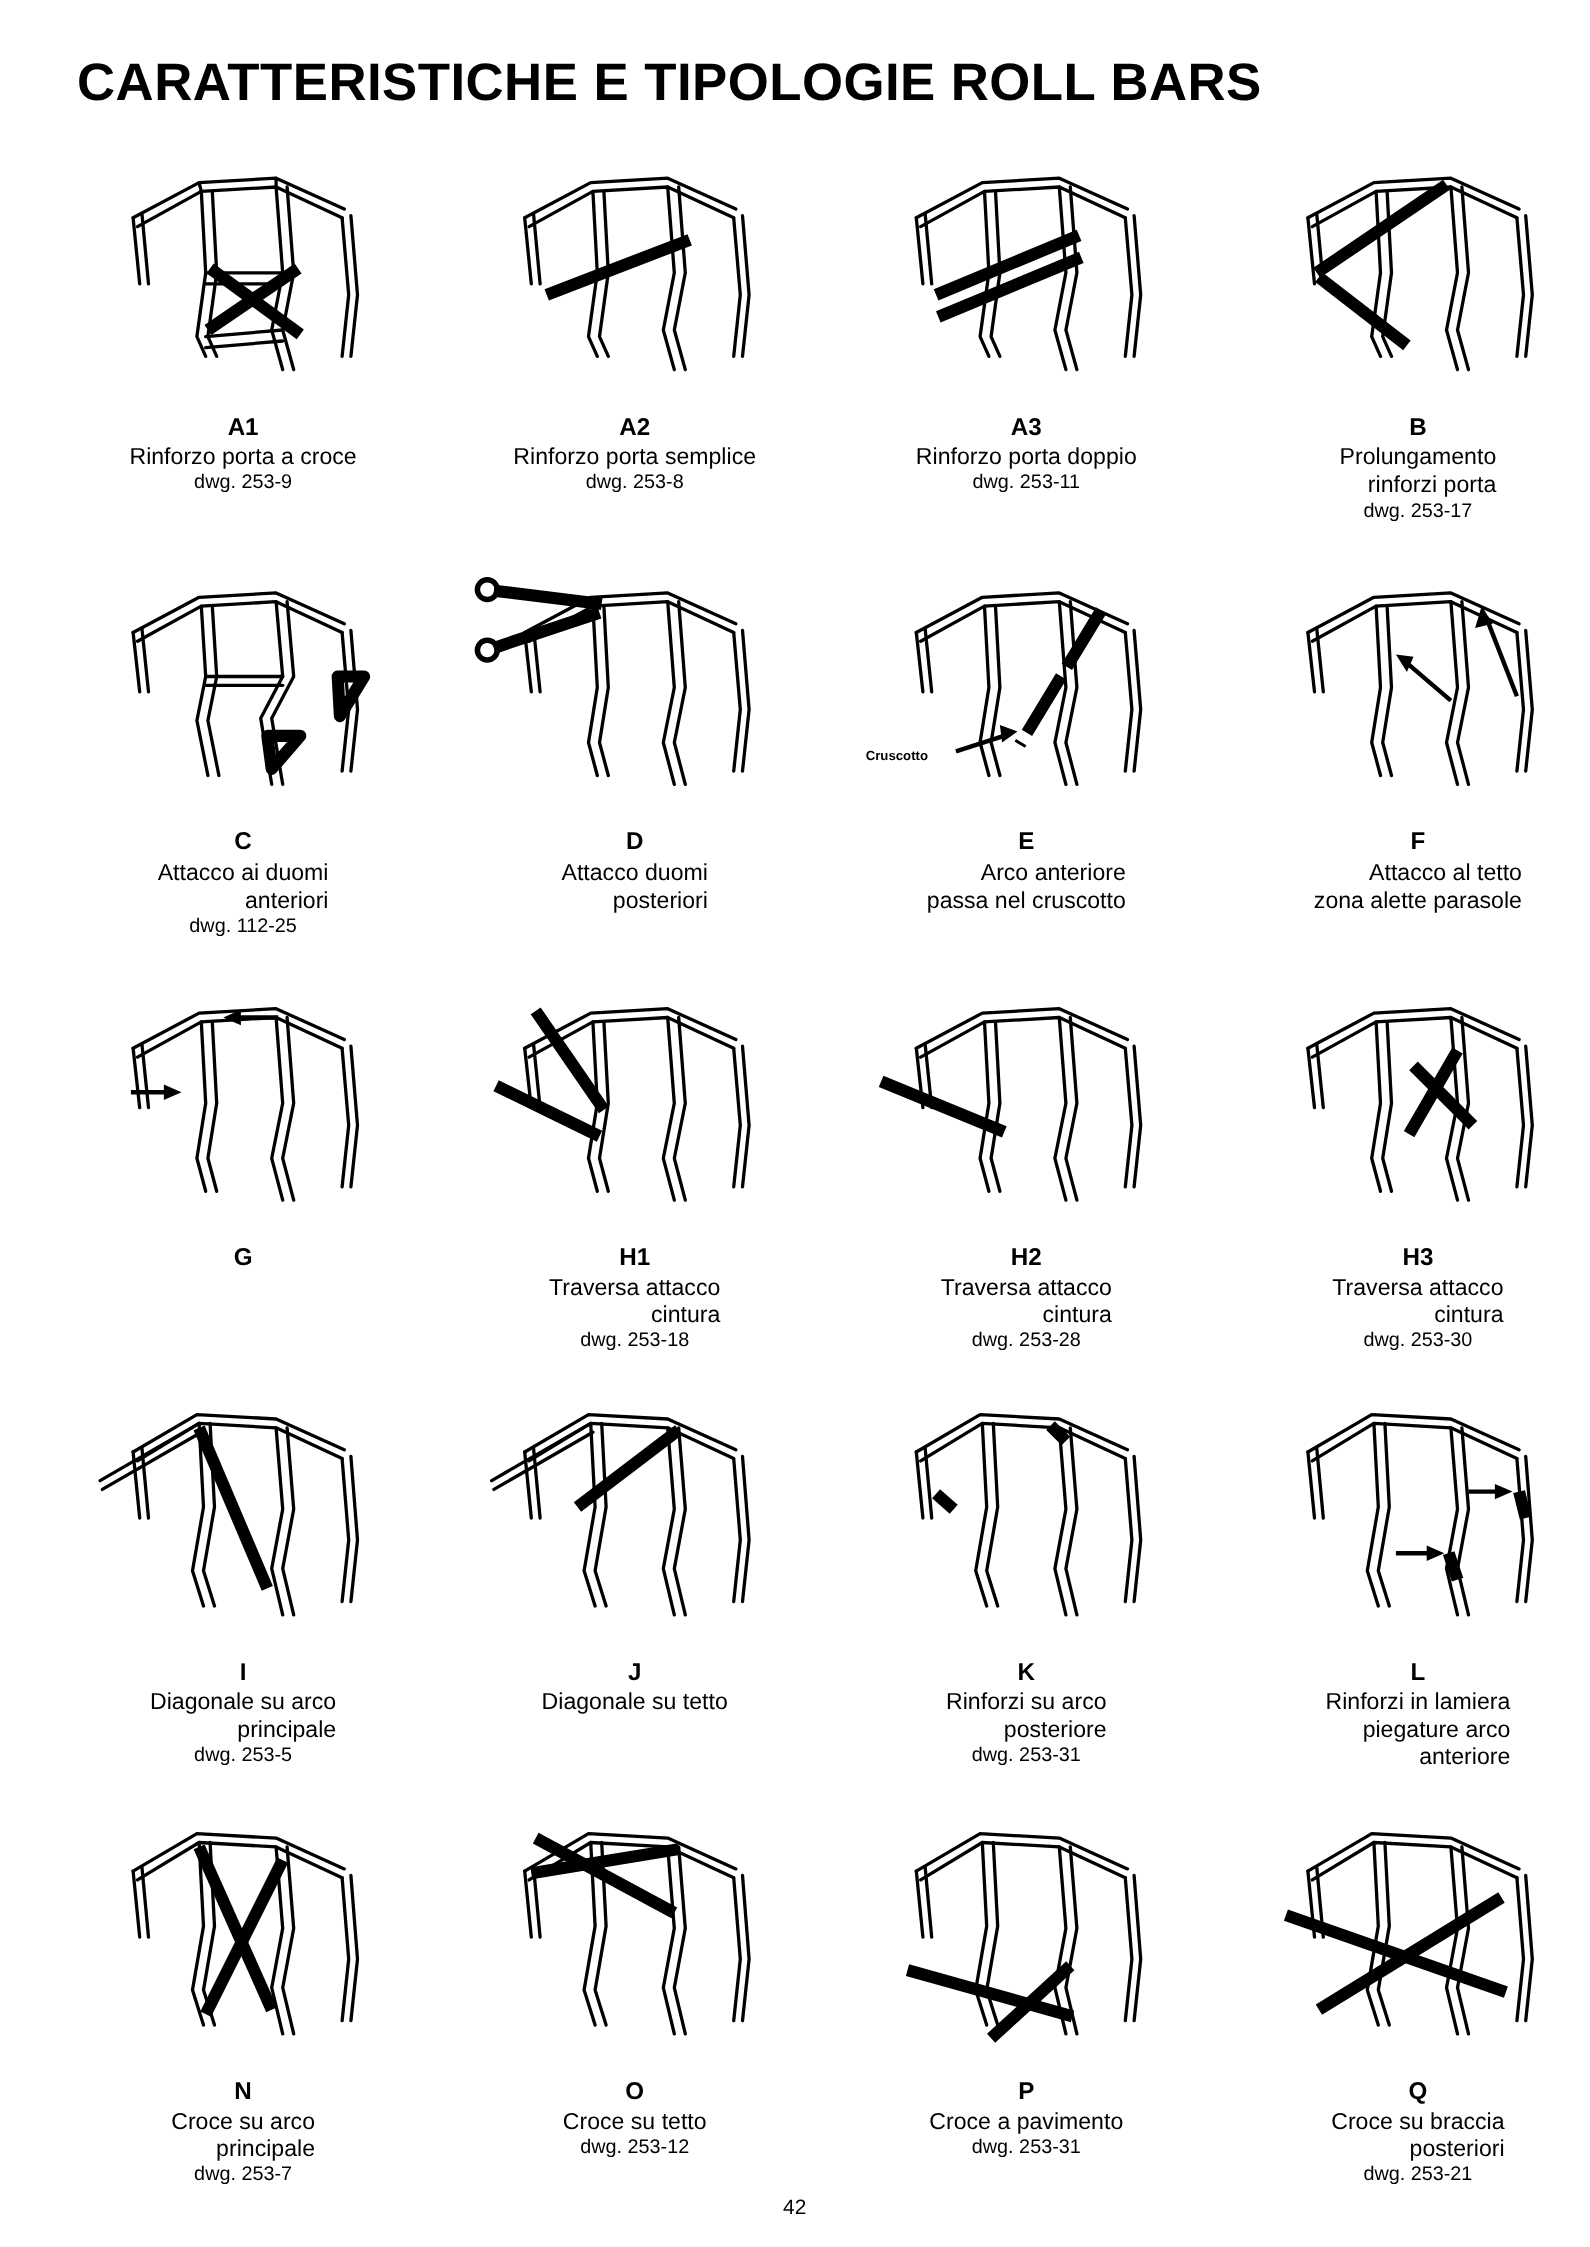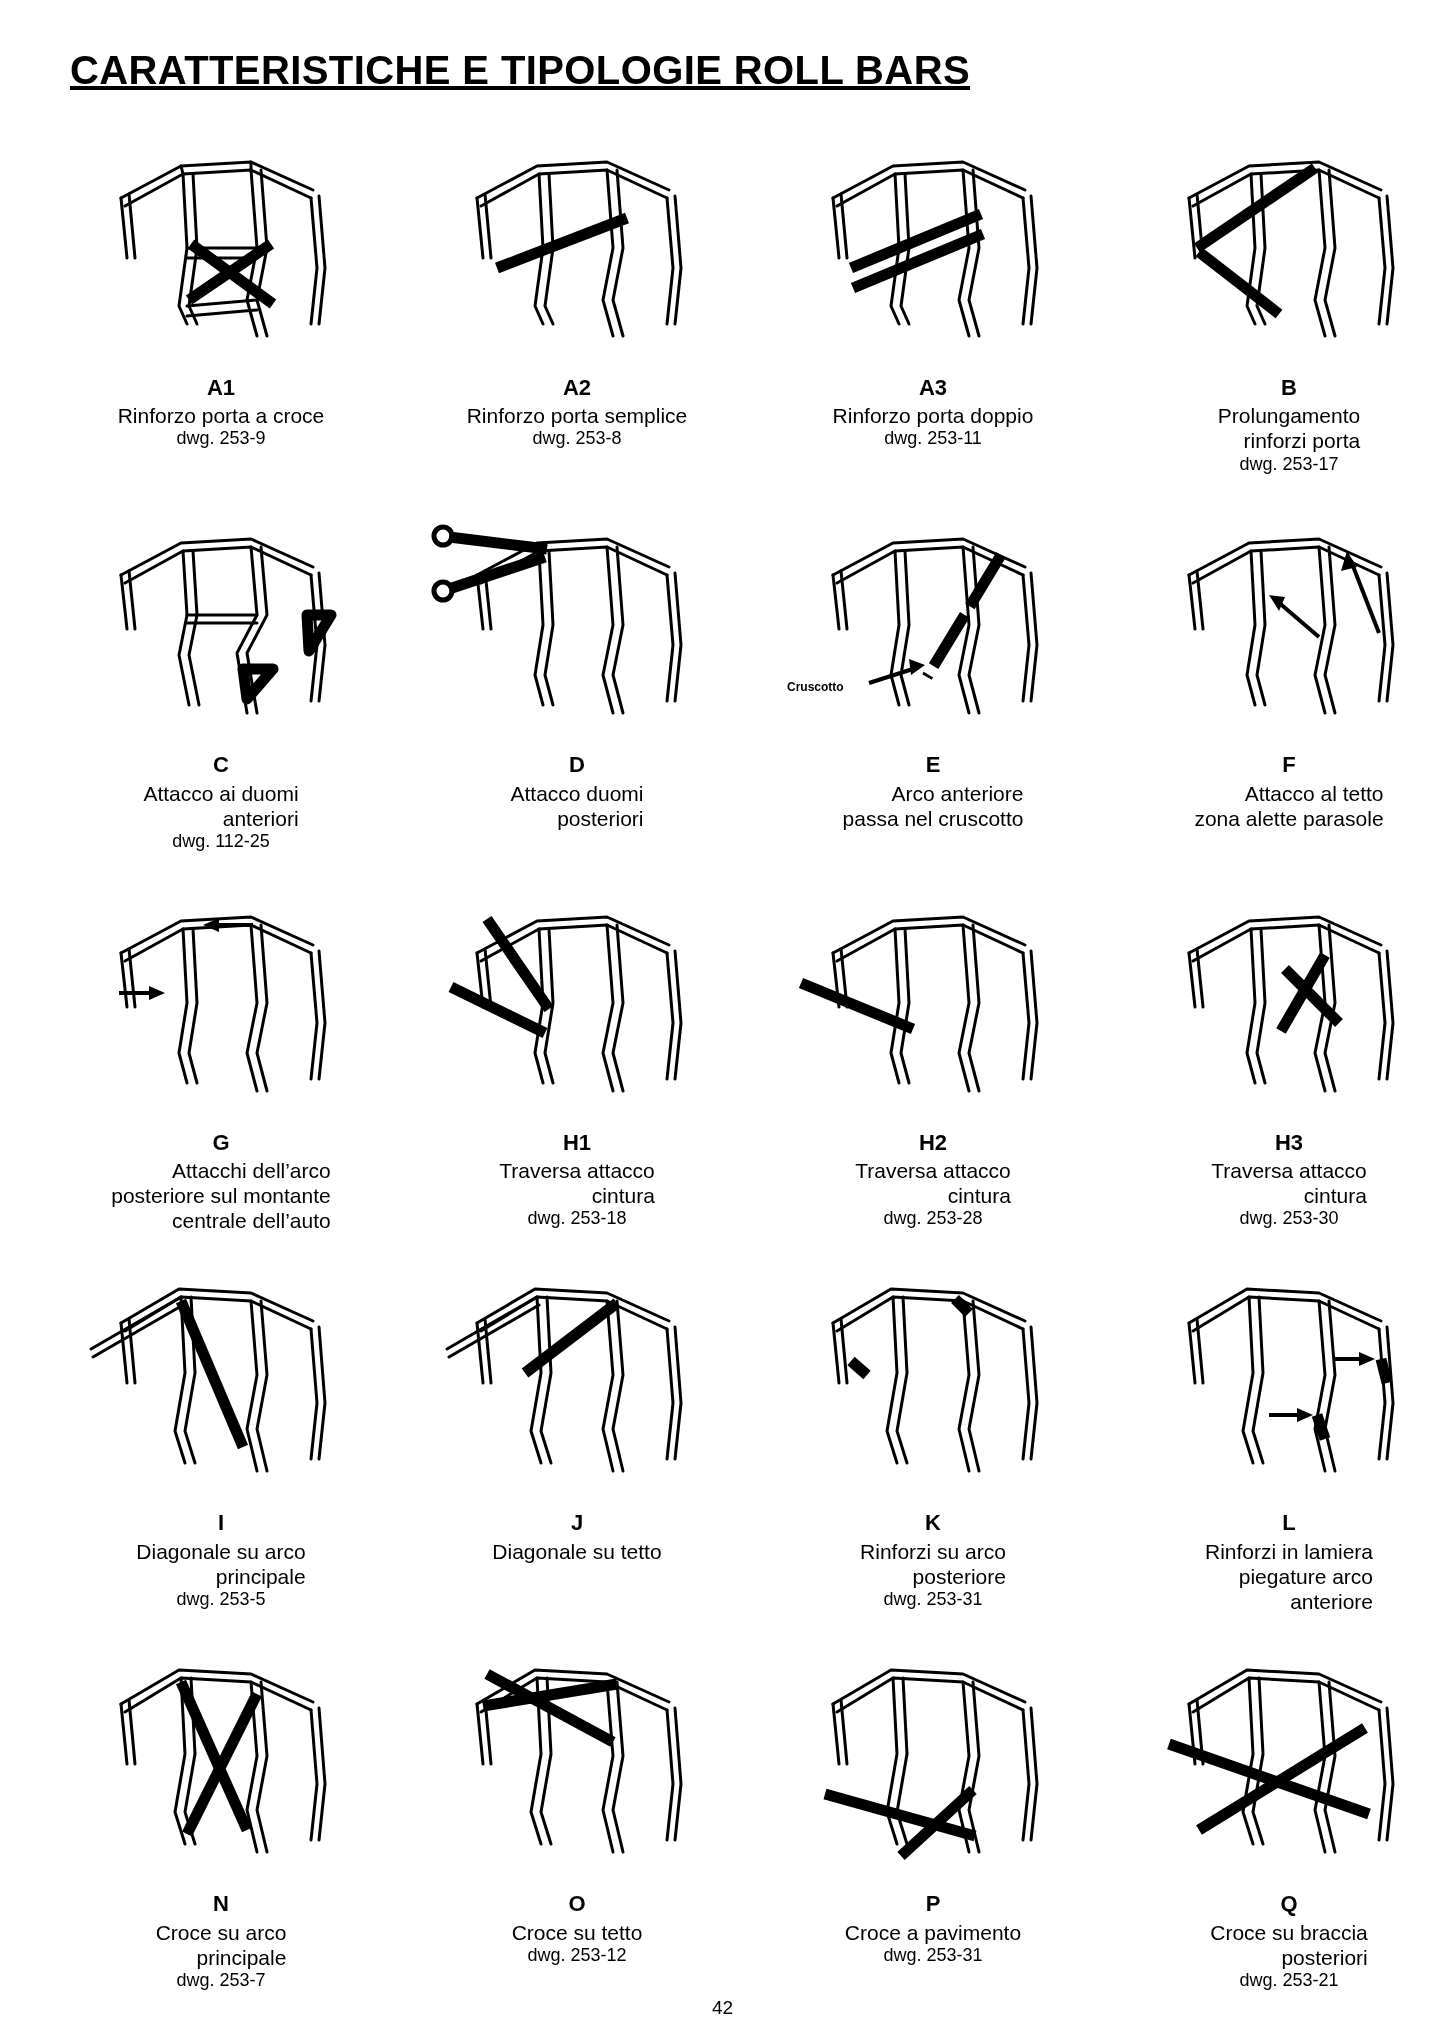--- a/index.html
+++ b/index.html
@@ -19,25 +19,24 @@
     position: absolute;
     left: 0; top: 0;
     width: 1445px;
     height: 2043px;
     box-sizing: border-box;
   }
   .page-title {
     position: absolute;
     left: 70px;
     top: 48px;
-    font-size: 40px;
+    font-size: 48px;
     font-weight: bold;
     letter-spacing: 0.4px;
     white-space: nowrap;
-    text-decoration: underline;
   }
   .grid {
     position: absolute;
     left: 55px;
     top: 128px;
     width: 1335px;
     display: grid;
     grid-template-columns: repeat(4, 1fr);
     grid-auto-rows: auto;
     row-gap: 0px;
@@ -335,23 +334,20 @@
           </g>
           <g class="arrow">
             <path d="M192 42 L150 42"></path>
             <path d="M58 110 L96 110"></path>
           </g>
           <path class="arrowhead" d="M142 42 L158 35 L158 49 Z"></path>
           <path class="arrowhead" d="M104 110 L88 103 L88 117 Z"></path>
         </svg>
       </div>
       <div class="code">G</div>
-      <div class="desc">Attacchi dell’arco
-posteriore sul montante
-centrale dell’auto</div>
       <div class="dwg"></div>
     </div>
 
     <div class="cell">
       <div class="fig">
         <svg viewBox="0 0 320 245" xmlns="http://www.w3.org/2000/svg">
           <g class="tube">
             <path d="M60 70 L120 38 L190 34 L252 62"></path>
             <path d="M64 78 L122 46 L190 42 L250 70"></path>
             <path d="M122 46 L126 120 L118 170 L126 200"></path>

